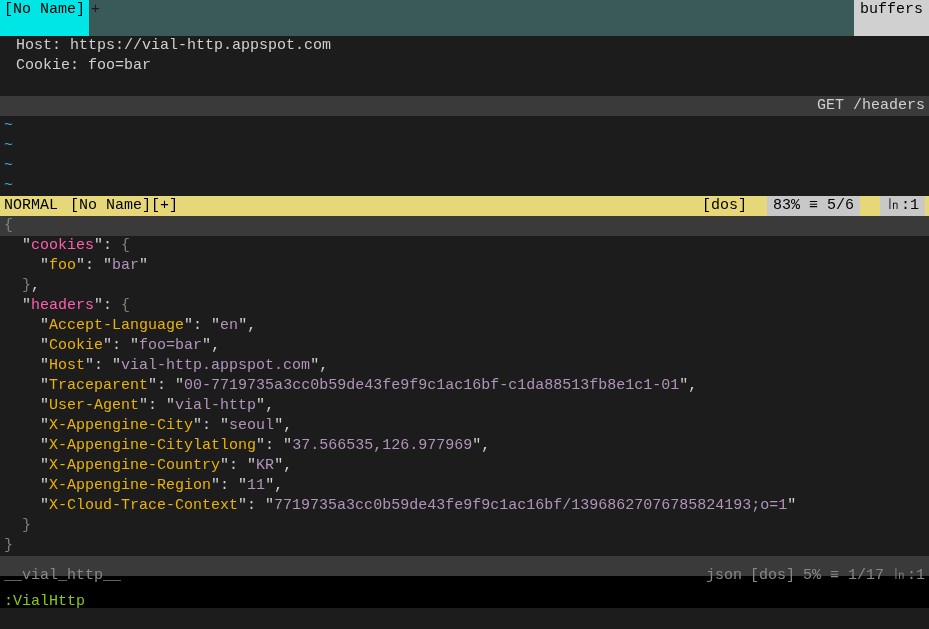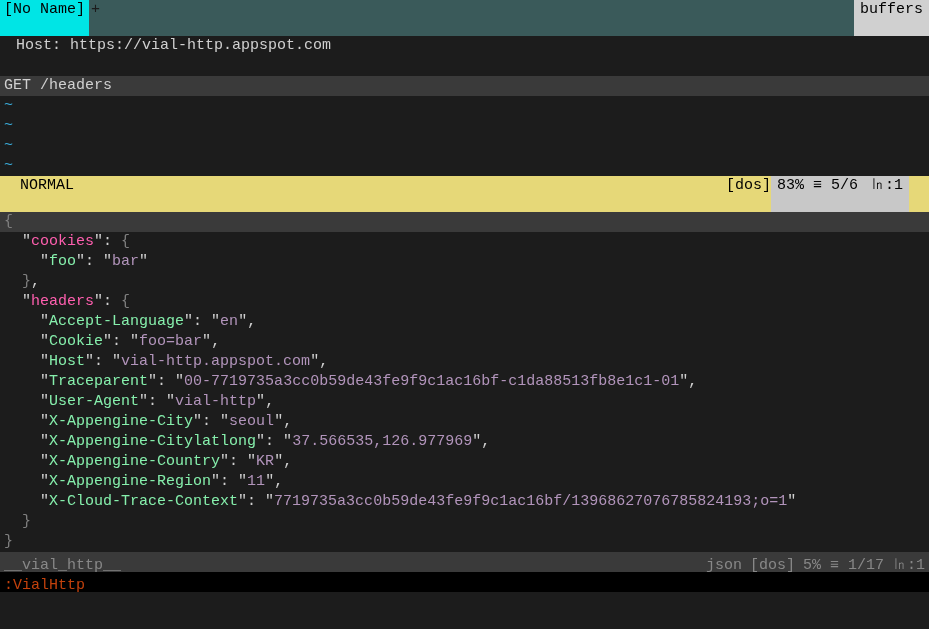--- a/index.html
+++ b/index.html
@@ -44,114 +44,117 @@
     .editor-top .line {
       white-space: pre;
     }
     
     .blank-line { height: 20px; }
     
     .cursor-line {
       background: #3a3a3a;
       padding: 0 4px;
       white-space: pre;
+      text-align: right;
     }
     
     .tilde-area .tilde {
       color: #3ab0e0;
       padding: 0 4px;
     }
     
     .status-bar-1 {
       background: #e6d878;
       color: #000;
       display: flex;
-      padding: 0 20px;
-      height: 36px;
+      padding: 0 4px;
+      height: 20px;
       font-family: Liberation Mono, monospace;
     }
     .status-bar-1 .mode {
       font-weight: normal;
     }
     .status-bar-1 .filename {
       padding-left: 12px;
     }
     .status-bar-1 .spacer { flex: 1; }
     .status-bar-1 .right-seg {
       padding-left: 8px;
     }
     .status-bar-1 .right-seg.box {
       background: #c8c8c8;
       color: #000;
       padding: 0 6px;
-      margin-left: 0;
+      margin-left: 20px;
     }
     
     .json-pane {
       background: #1c1c1c;
       padding: 0 4px;
     }
     .json-pane .row {
       white-space: pre;
     }
     .json-pane .row.cursor {
       background: #3a3a3a;
       margin: 0 -4px;
       padding: 0 4px;
     }
     
     .p { color: #d0d0d0; }
     .q { color: #d0d0d0; }
     .key { color: #ff5faf; }
-    .key2 { color: #86efac; }
+    .key2 { color: #eab308; }
     .str { color: #b294bb; }
     .brace { color: #808080; }
     
     .status-bar-2 {
       background: #3a3a3a;
       color: #888;
       display: flex;
-      padding: 4px 4px;
+      padding: 10px 4px;
       height: 20px;
     }
     .status-bar-2 .filename { }
     .status-bar-2 .spacer { flex: 1; }
     .status-bar-2 .seg { padding-left: 8px; }
     
     .cmdline {
       background: #000;
-      color: #c2410c;
-      padding: 4px 4px;
+      color: #84cc16;
+      padding: 16px 4px;
       height: 20px;
     }
   </style>
 </head>
 <body>
 
 <div class="topbar">
   <span class="topbar-left"><span>[No Name]</span></span>
   <span class="topbar-mid">+</span>
   <span class="topbar-right">buffers</span>
 </div>
 
 <div class="editor-top">
   <div class="line">Host: https://vial-http.appspot.com</div>
+  <div class="line">Cookie: foo=bar</div>
   <div class="blank-line"></div>
 </div>
 <div class="cursor-line">GET /headers</div>
 
 <div class="tilde-area">
   <div class="tilde">~</div>
   <div class="tilde">~</div>
   <div class="tilde">~</div>
   <div class="tilde">~</div>
 </div>
 
 <div class="status-bar-1">
   <span class="mode"> NORMAL </span>
+  <span class="filename">[No Name][+]</span>
   <span class="spacer"></span>
   <span class="right-seg">[dos]</span>
   <span class="right-seg box">83% ≡ 5/6</span>
   <span class="right-seg box">㏑:1 </span>
 </div>
 
 <div class="json-pane">
   <div class="row cursor"><span class="brace">{</span></div>
   <div class="row">  <span class="q">"</span><span class="key">cookies</span><span class="q">"</span><span class="p">: </span><span class="brace">{</span></div>
   <div class="row">    <span class="q">"</span><span class="key2">foo</span><span class="q">"</span><span class="p">: </span><span class="q">"</span><span class="str">bar</span><span class="q">"</span></div>

